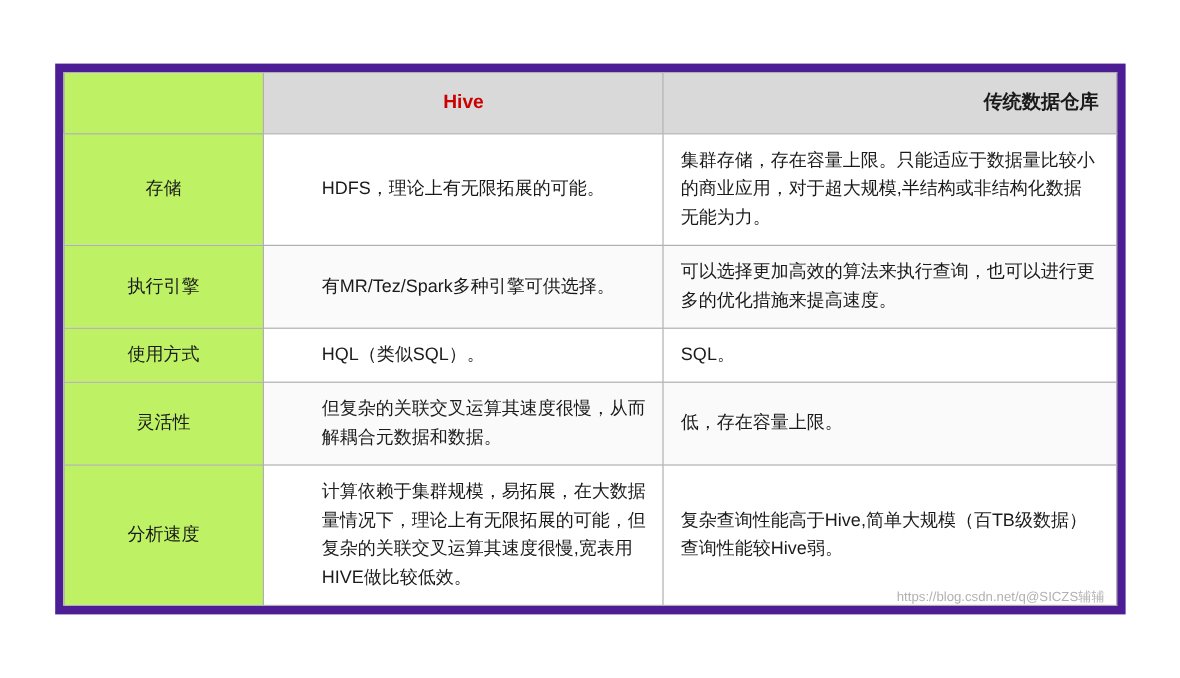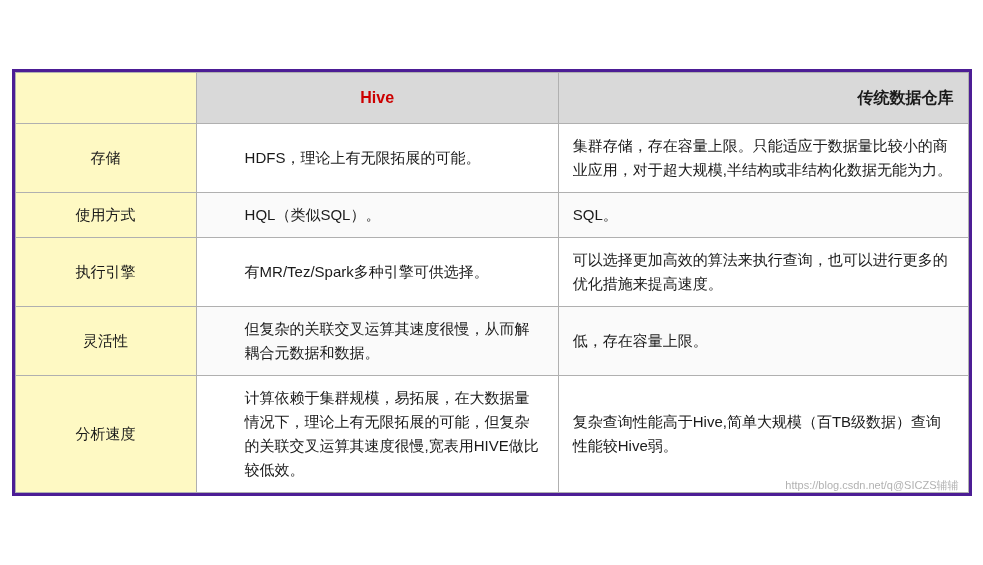--- a/index.html
+++ b/index.html
@@ -12,23 +12,23 @@
       font-family: "Microsoft YaHei", "SimHei", "PingFang SC", sans-serif;
       background: #ffffff;
       width: 983px;
       height: 565px;
       display: flex;
       align-items: center;
       justify-content: center;
     }
 
     .table-wrapper {
-      width: 960px;
+      width: 892px;
       border-collapse: collapse;
-      border: 3px solid #4c1d95;
+      border: 7px solid #4c1d95;
       position: relative;
     }
 
     table {
       width: 100%;
       border-collapse: collapse;
     }
 
     th, td {
       border: 1px solid #b0b0b0;
@@ -50,21 +50,21 @@
     thead th.hive-header {
       color: #cc0000;
     }
 
     thead th.traditional-header {
       color: #1a1a1a;
       text-align: right;
     }
 
     .row-label {
-      background-color: #fef9c3;
+      background-color: #bef264;
       text-align: center;
       font-weight: normal;
       font-size: 15px;
       white-space: nowrap;
       width: 90px;
     }
 
     .hive-col {
       width: 38%;
       padding-left: 48px;
@@ -104,28 +104,28 @@
         <th class="traditional-header">传统数据仓库</th>
       </tr>
     </thead>
     <tbody id="table-body">
     <tr>
           <td class="row-label">存储</td>
           <td class="hive-col">HDFS，理论上有无限拓展的可能。</td>
           <td class="trad-col">集群存储，存在容量上限。只能适应于数据量比较小的商业应用，对于超大规模,半结构或非结构化数据无能为力。</td>
         </tr>
         <tr>
+          <td class="row-label">执行引擎</td>
+          <td class="hive-col">有MR/Tez/Spark多种引擎可供选择。</td>
+          <td class="trad-col">可以选择更加高效的算法来执行查询，也可以进行更多的优化措施来提高速度。</td>
+        </tr>
+        <tr>
           <td class="row-label">使用方式</td>
           <td class="hive-col">HQL（类似SQL）。</td>
           <td class="trad-col">SQL。</td>
-        </tr>
-        <tr>
-          <td class="row-label">执行引擎</td>
-          <td class="hive-col">有MR/Tez/Spark多种引擎可供选择。</td>
-          <td class="trad-col">可以选择更加高效的算法来执行查询，也可以进行更多的优化措施来提高速度。</td>
         </tr>
         <tr>
           <td class="row-label">灵活性</td>
           <td class="hive-col">但复杂的关联交叉运算其速度很慢，从而解耦合元数据和数据。</td>
           <td class="trad-col">低，存在容量上限。</td>
         </tr>
         <tr>
           <td class="row-label">分析速度</td>
           <td class="hive-col">计算依赖于集群规模，易拓展，在大数据量情况下，理论上有无限拓展的可能，但复杂的关联交叉运算其速度很慢,宽表用HIVE做比较低效。</td>
           <td class="trad-col">复杂查询性能高于Hive,简单大规模（百TB级数据）查询性能较Hive弱。</td>

